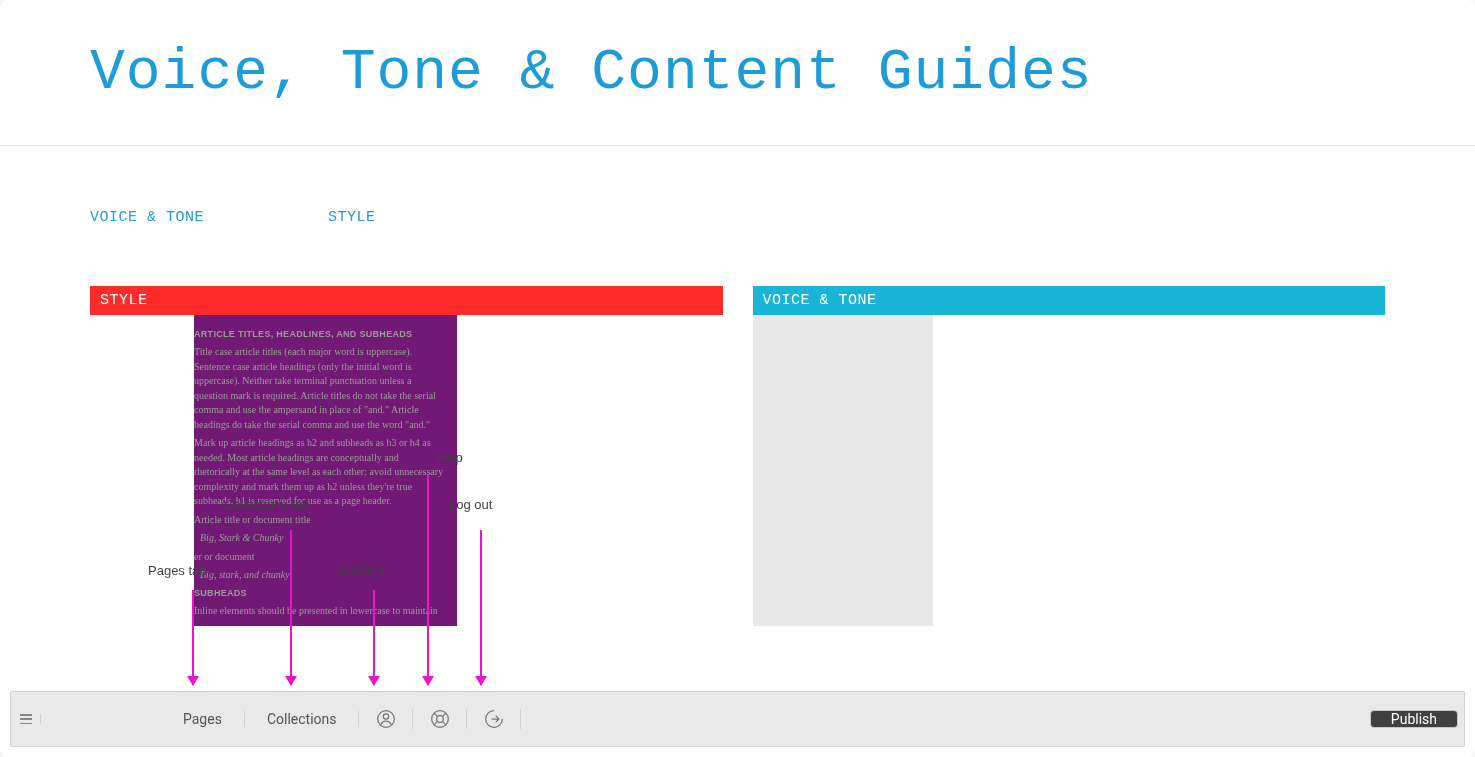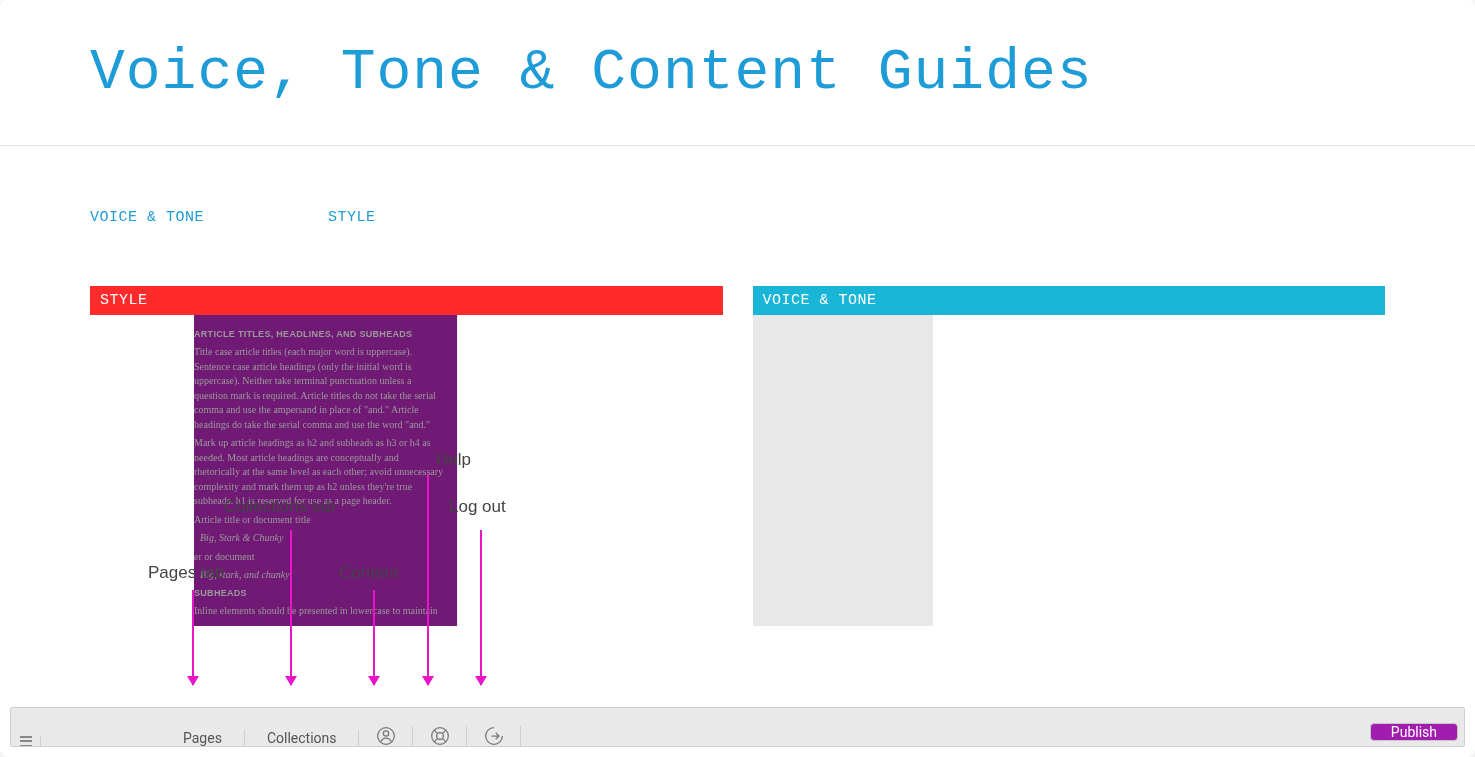--- a/index.html
+++ b/index.html
@@ -104,21 +104,21 @@
     color: #b7b7b7;
     font-size: 11px;
     padding: 20px 0 0 60px;
   }
   .voice-gutter-right { width: 76px; background: #e8e8e8; }
 
   
   .annot {
     position: absolute;
     color: #444;
-    font-size: 17px;
+    font-size: 13px;
     font-family: -apple-system, sans-serif;
     pointer-events: none;
   }
   .arrow {
     position: absolute;
     width: 2px;
     background: #e815c9;
     pointer-events: none;
   }
   .arrow::after {
@@ -128,44 +128,44 @@
     left: -5px;
     border-left: 6px solid transparent;
     border-right: 6px solid transparent;
     border-top: 10px solid #e815c9;
   }
 
   
   .bottom-bar {
     position: absolute;
     left: 10px; right: 10px; bottom: 10px;
-    height: 40px;
+    height: 56px;
     background: #e9e9e9;
     border: 1px solid #d0d0d0;
     border-radius: 2px;
     display: flex;
-    align-items: flex-end;
+    align-items: center;
   }
   .bb-btn {
     display: flex;
     align-items: center;
     justify-content: center;
     border-right: 1px solid #d0d0d0;
     color: #555;
     font-size: 14px;
     background: #e9e9e9;
   }
   .bb-ham { width: 30px; }
   .bb-blank { width: 120px; }
   .bb-tab { padding: 0 22px; }
   .bb-icon { width: 54px; }
   .bb-icon svg { stroke: #777; fill: none; stroke-width: 1.5; }
   .spacer { flex: 1; border-right: none; background: #f7f7f7; }
   .publish {
-    background: #a21caf;
+    background: #404040;
     border: 1px solid #c7c7c7;
     border-radius: 4px;
     color: #ffffff;
     font-size: 14px;
     padding: 0 20px;
     margin: 5px 6px 5px 0;
     display: flex;
     align-items: center;
   }
   .ham-lines { width: 12px; height: 10px; display: flex; flex-direction: column; justify-content: space-between; }

